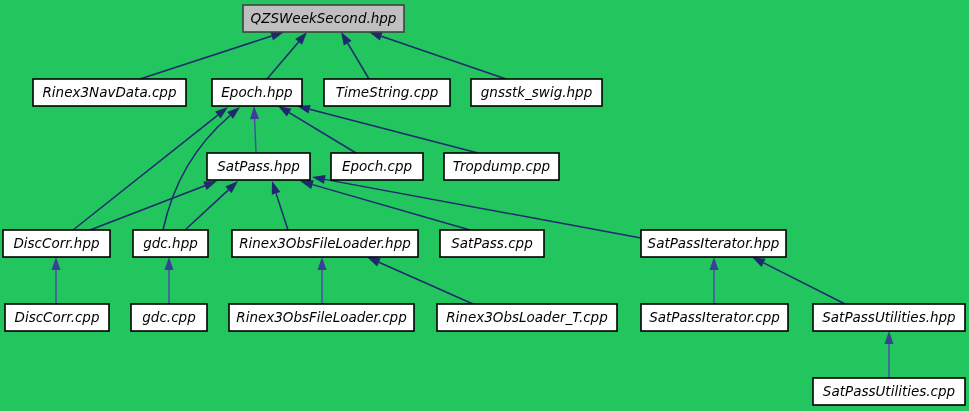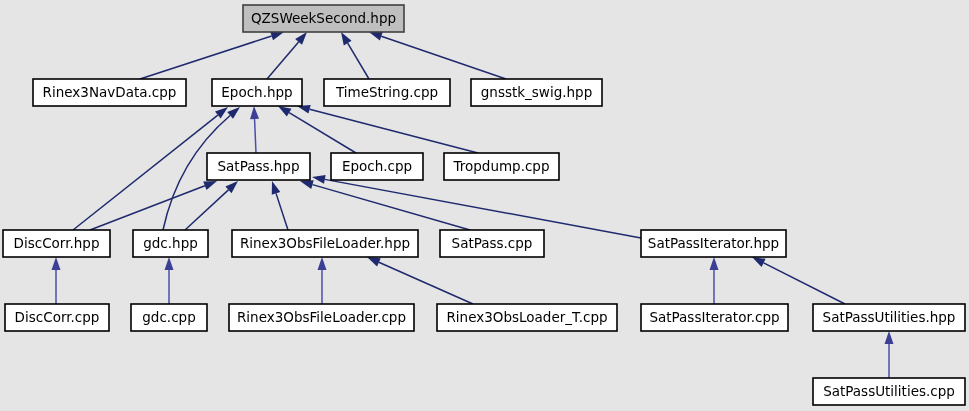--- a/index.html
+++ b/index.html
@@ -7,22 +7,23 @@
     padding: 0;
     background: #ffffff;
   }
   body {
     font-family: "DejaVu Sans", sans-serif;
   }
   #graph-wrap {
     position: relative;
     width: 969px;
     height: 411px;
-    background: #e5e5e5;
+    background: #22c55e;
     overflow: hidden;
+    font-style: italic;
   }
   svg#dep-graph {
     display: block;
     width: 969px;
     height: 411px;
   }
   .node-box {
     fill: #ffffff;
     stroke: #000000;
     stroke-width: 1.6;

